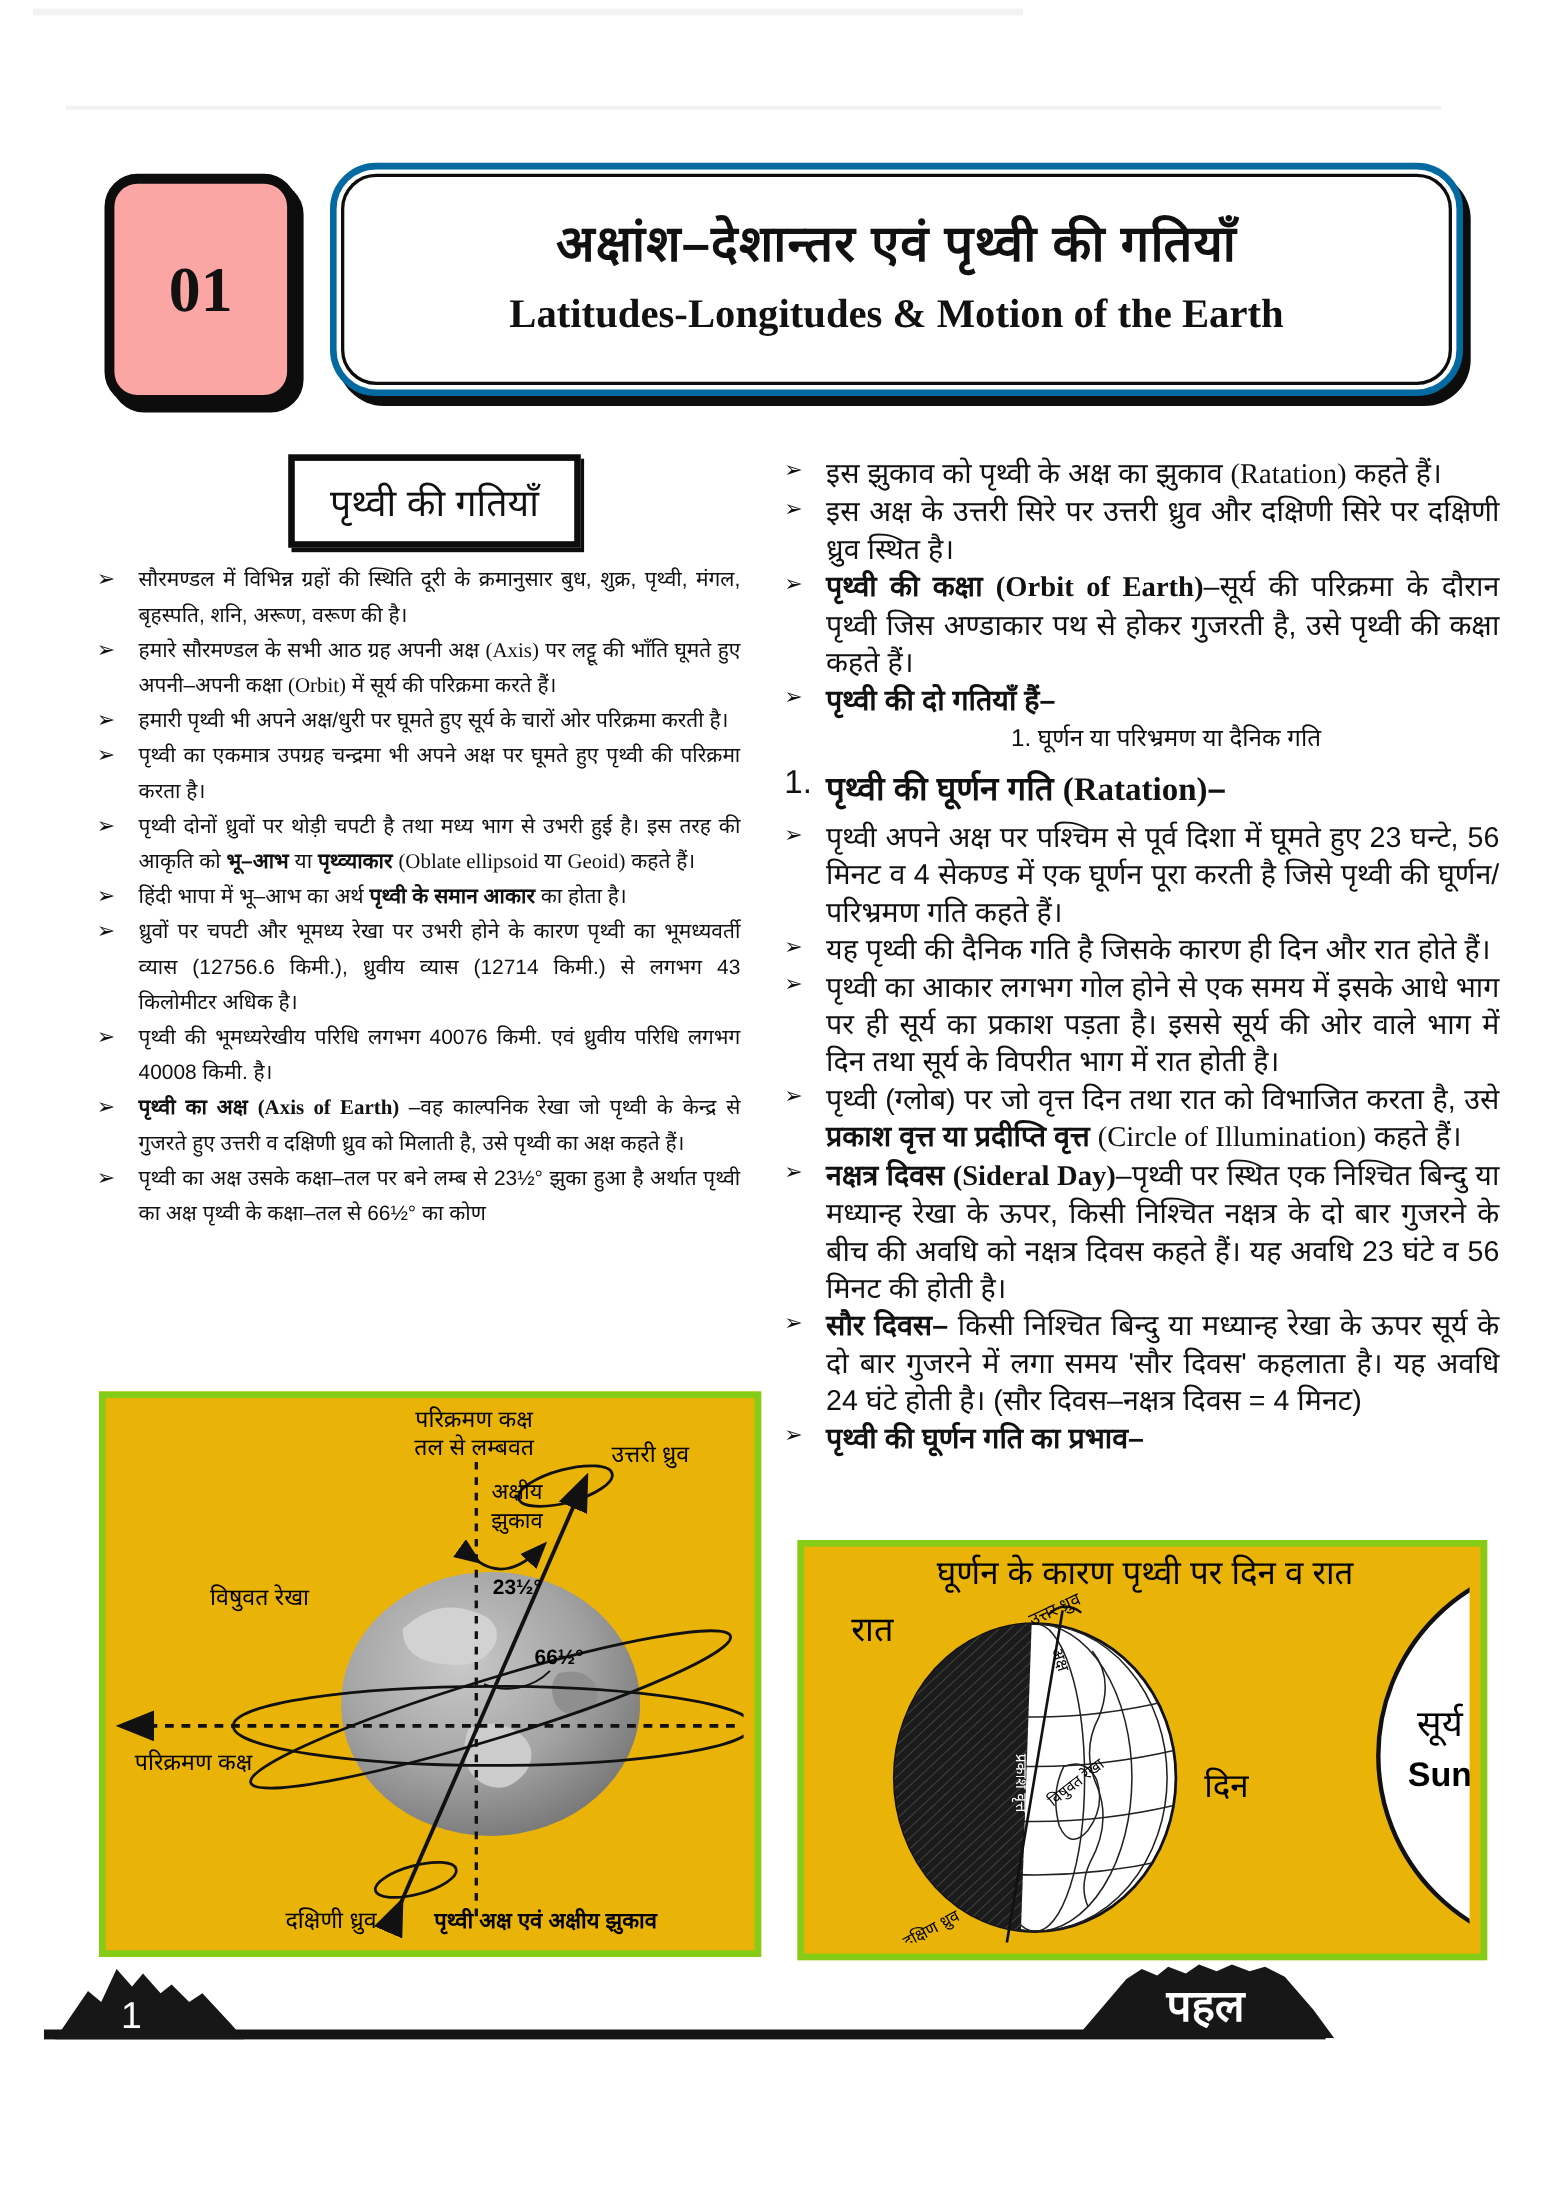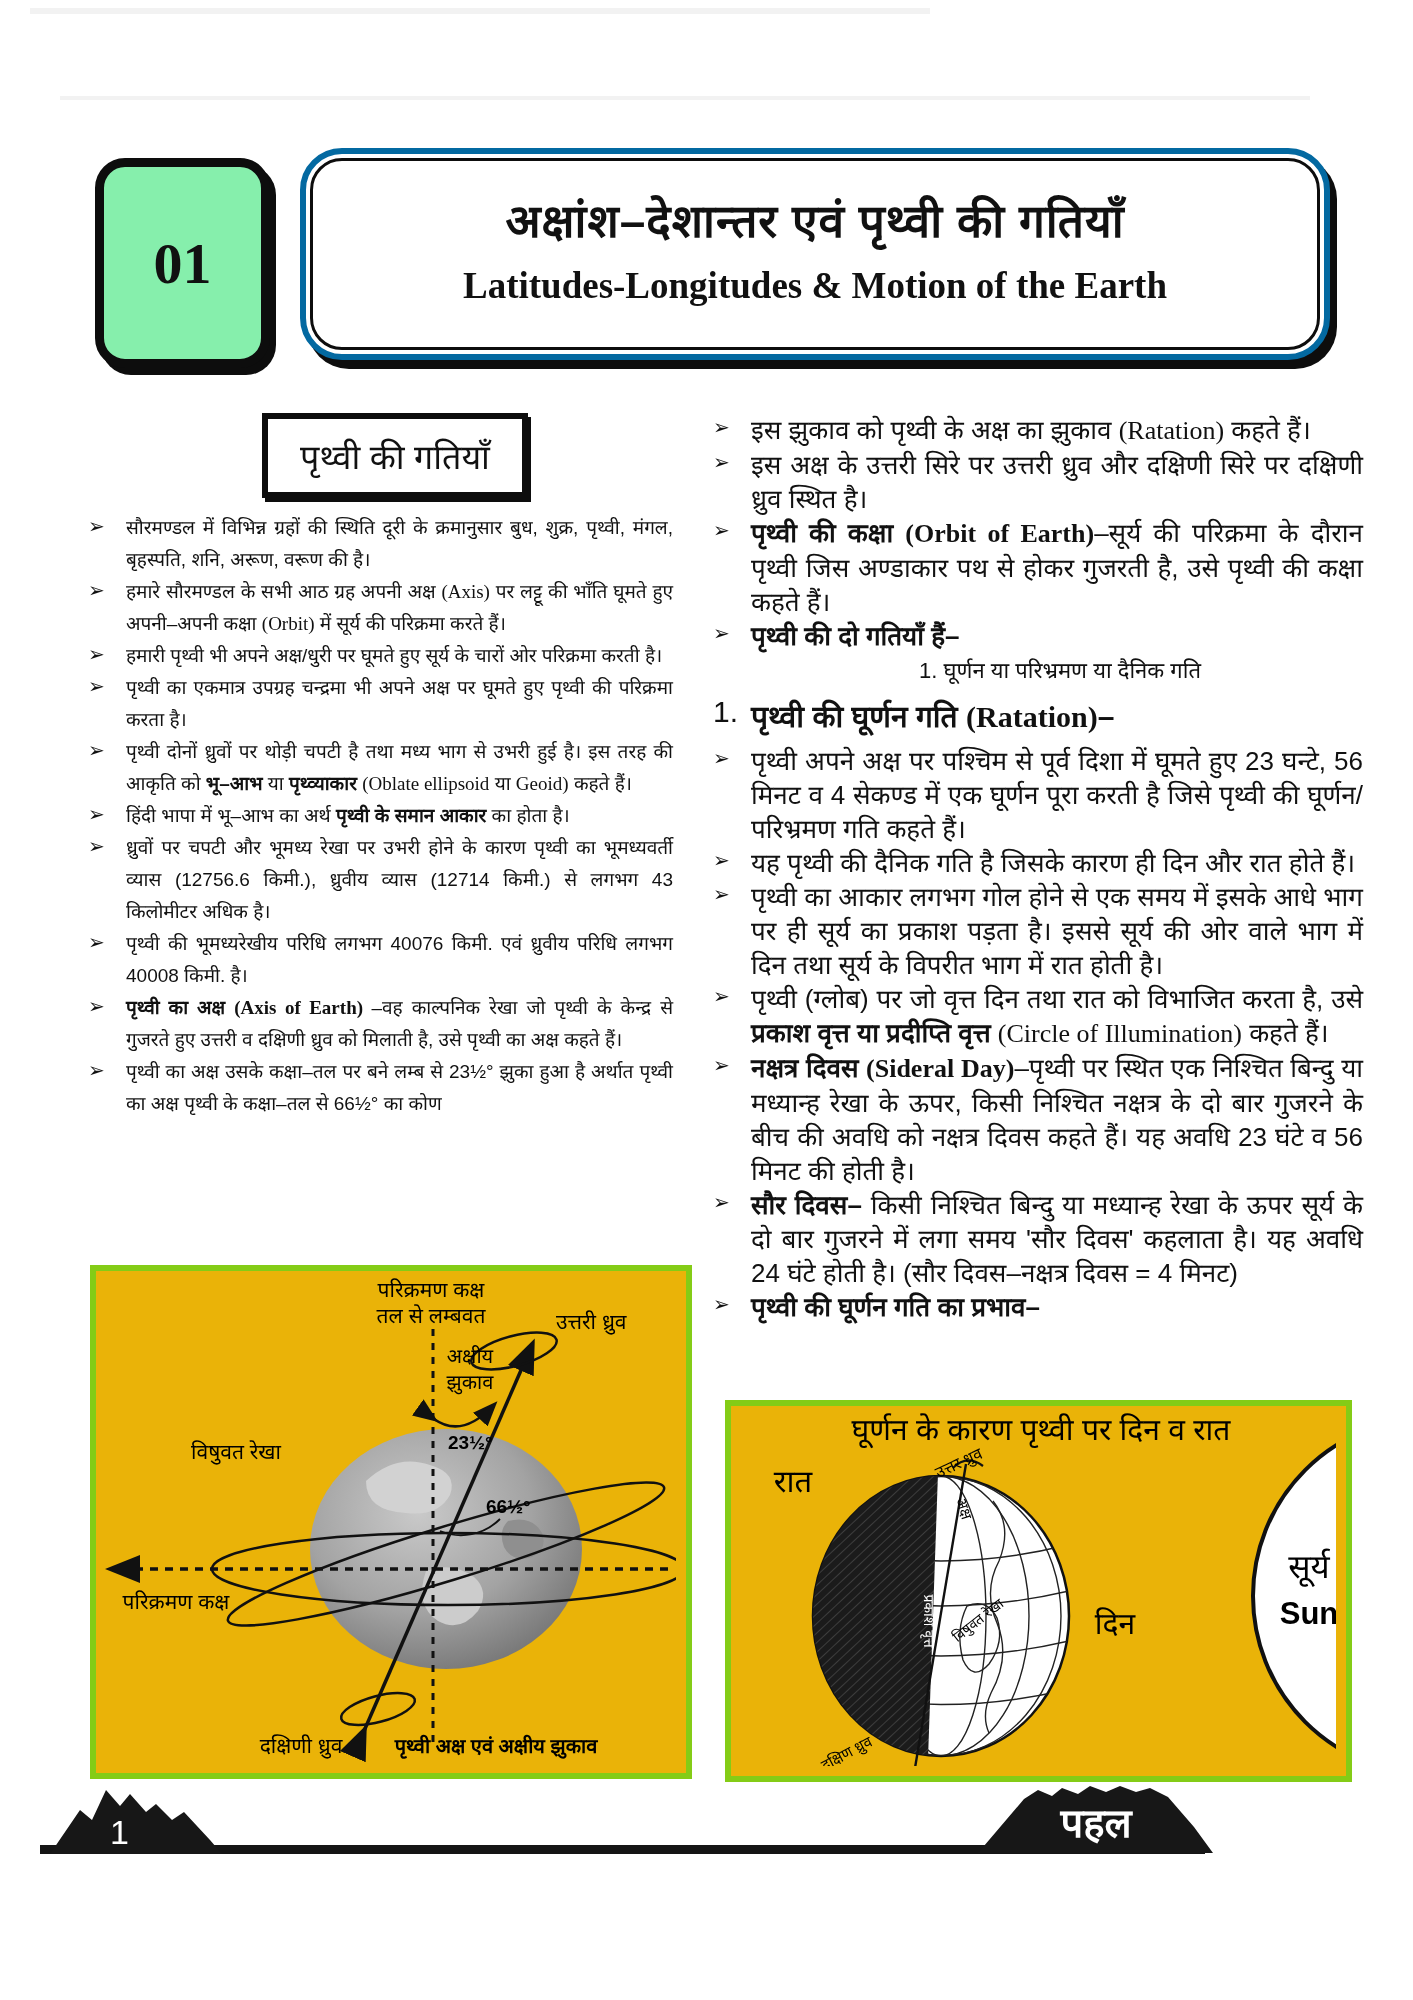--- a/index.html
+++ b/index.html
@@ -2,21 +2,21 @@
 <html><head>
 <meta charset="utf-8">
 <style>
   html,body{margin:0;padding:0;background:#888;}
   #page{position:relative;width:1413px;height:2000px;background:#ffffff;overflow:hidden;
         font-family:"Liberation Sans", sans-serif;color:#111;}
   .ghost{position:absolute;background:#f2f2f2;}
   
   #chapter-box{position:absolute;left:95px;top:158px;width:157px;height:192px;
     border:9px solid #0d0d0d;border-radius:30px;box-shadow:6px 7px 0 0 #0d0d0d;
-    display:flex;align-items:center;justify-content:center;background:#86efac;}
+    display:flex;align-items:center;justify-content:center;background:#fca5a5;}
   #chapter-box .num{font-family:"Liberation Serif", serif;font-weight:bold;font-size:58px;}
   #title-box{position:absolute;left:300px;top:148px;width:1018px;height:200px;
     border:6px solid #0369a1;border-radius:42px;box-shadow:7px 9px 0 0 #0d0d0d;background:#fff;}
   #title-box .inner-line{position:absolute;inset:4px;border:3px solid #0d0d0d;border-radius:32px;pointer-events:none;}
   #title-box .hi{margin-top:34px;text-align:center;font-size:46px;font-weight:600;letter-spacing:1px;}
   #title-box .en{margin-top:14px;text-align:center;font-size:37px;font-weight:bold;
     font-family:"Liberation Serif", serif;}
   
   #section-box{position:absolute;left:262px;top:413px;width:254px;height:73px;
     border:6px solid #0d0d0d;box-shadow:3px 4px 0 0 #0d0d0d;background:#fff;

